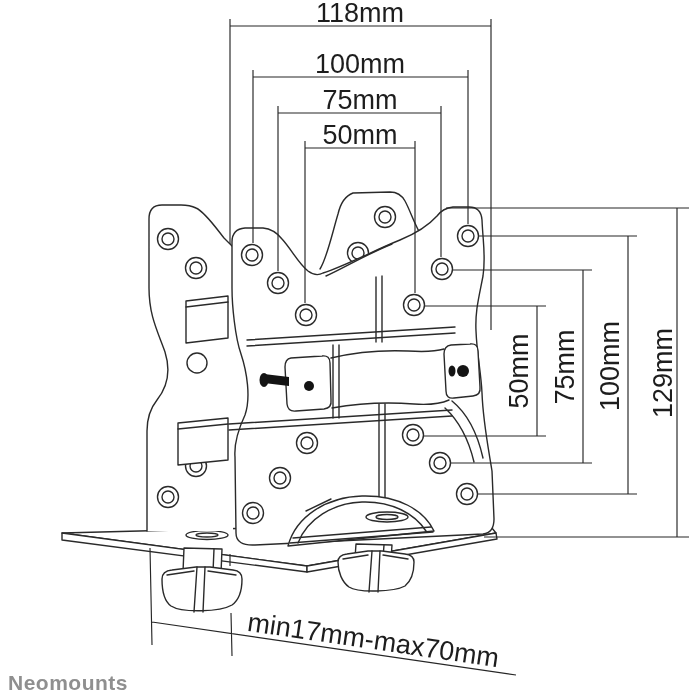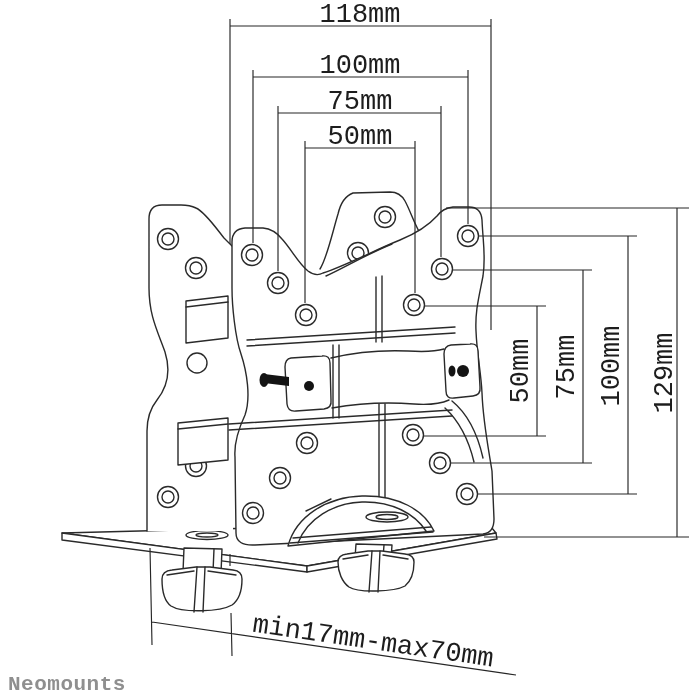--- a/index.html
+++ b/index.html
@@ -1,17 +1,17 @@
 <!DOCTYPE html>
 <html><head>
 <meta charset="utf-8">
 <style>
   html,body{margin:0;padding:0;background:#fff;}
   .canvas{position:relative;width:700px;height:700px;background:#fff;overflow:hidden;
-          font-family:Liberation Mono, monospace;}
+          font-family:Liberation Sans, sans-serif;}
   svg{display:block}
   .outline{fill:none;stroke:#2a2a2a;stroke-width:1.4;stroke-linecap:round;stroke-linejoin:round;}
   .solid{fill:#ffffff;stroke:#2a2a2a;stroke-width:1.4;stroke-linejoin:round;}
   .fillonly{fill:#ffffff;stroke:none;}
   .hw{fill:#141414;stroke:none;}
   .dimline{fill:none;stroke:#262626;stroke-width:1.15;stroke-linecap:butt;}
   .dim{font-size:27px;fill:#1d1d1d;}
   .brand{font-size:21px;font-weight:600;fill:#8f8f8f;letter-spacing:0.5px;}
 </style>
 </head>

